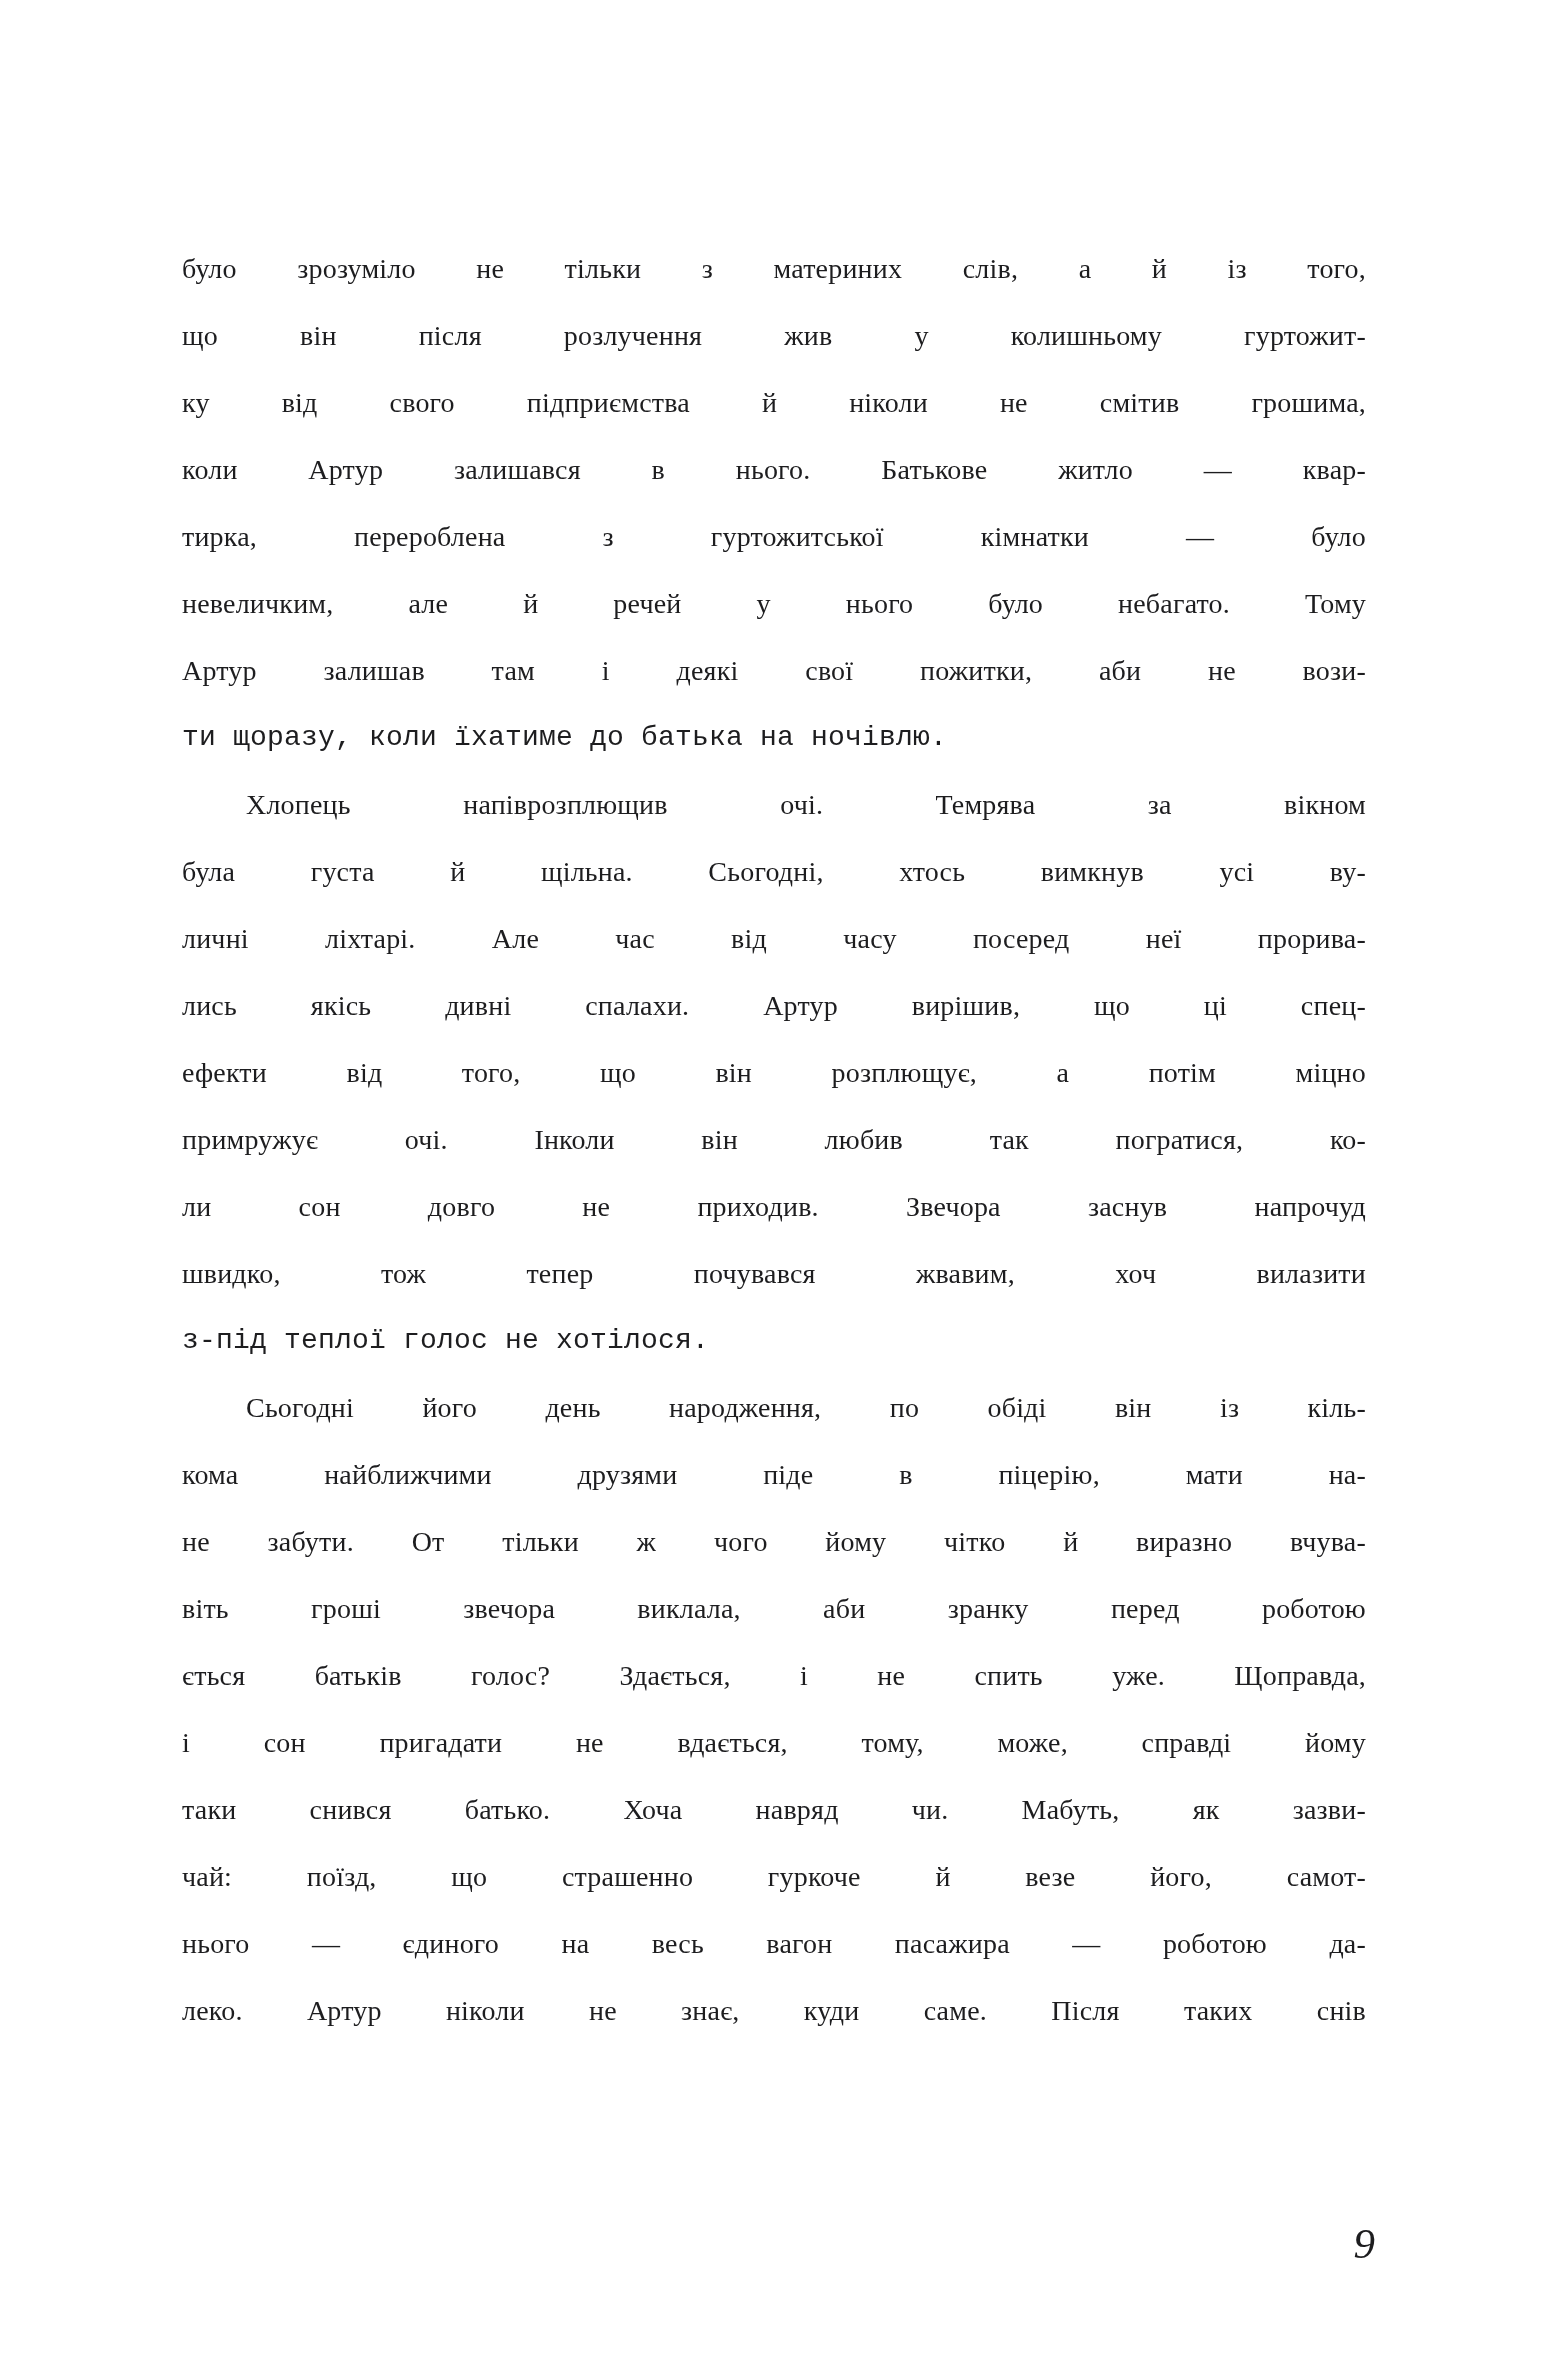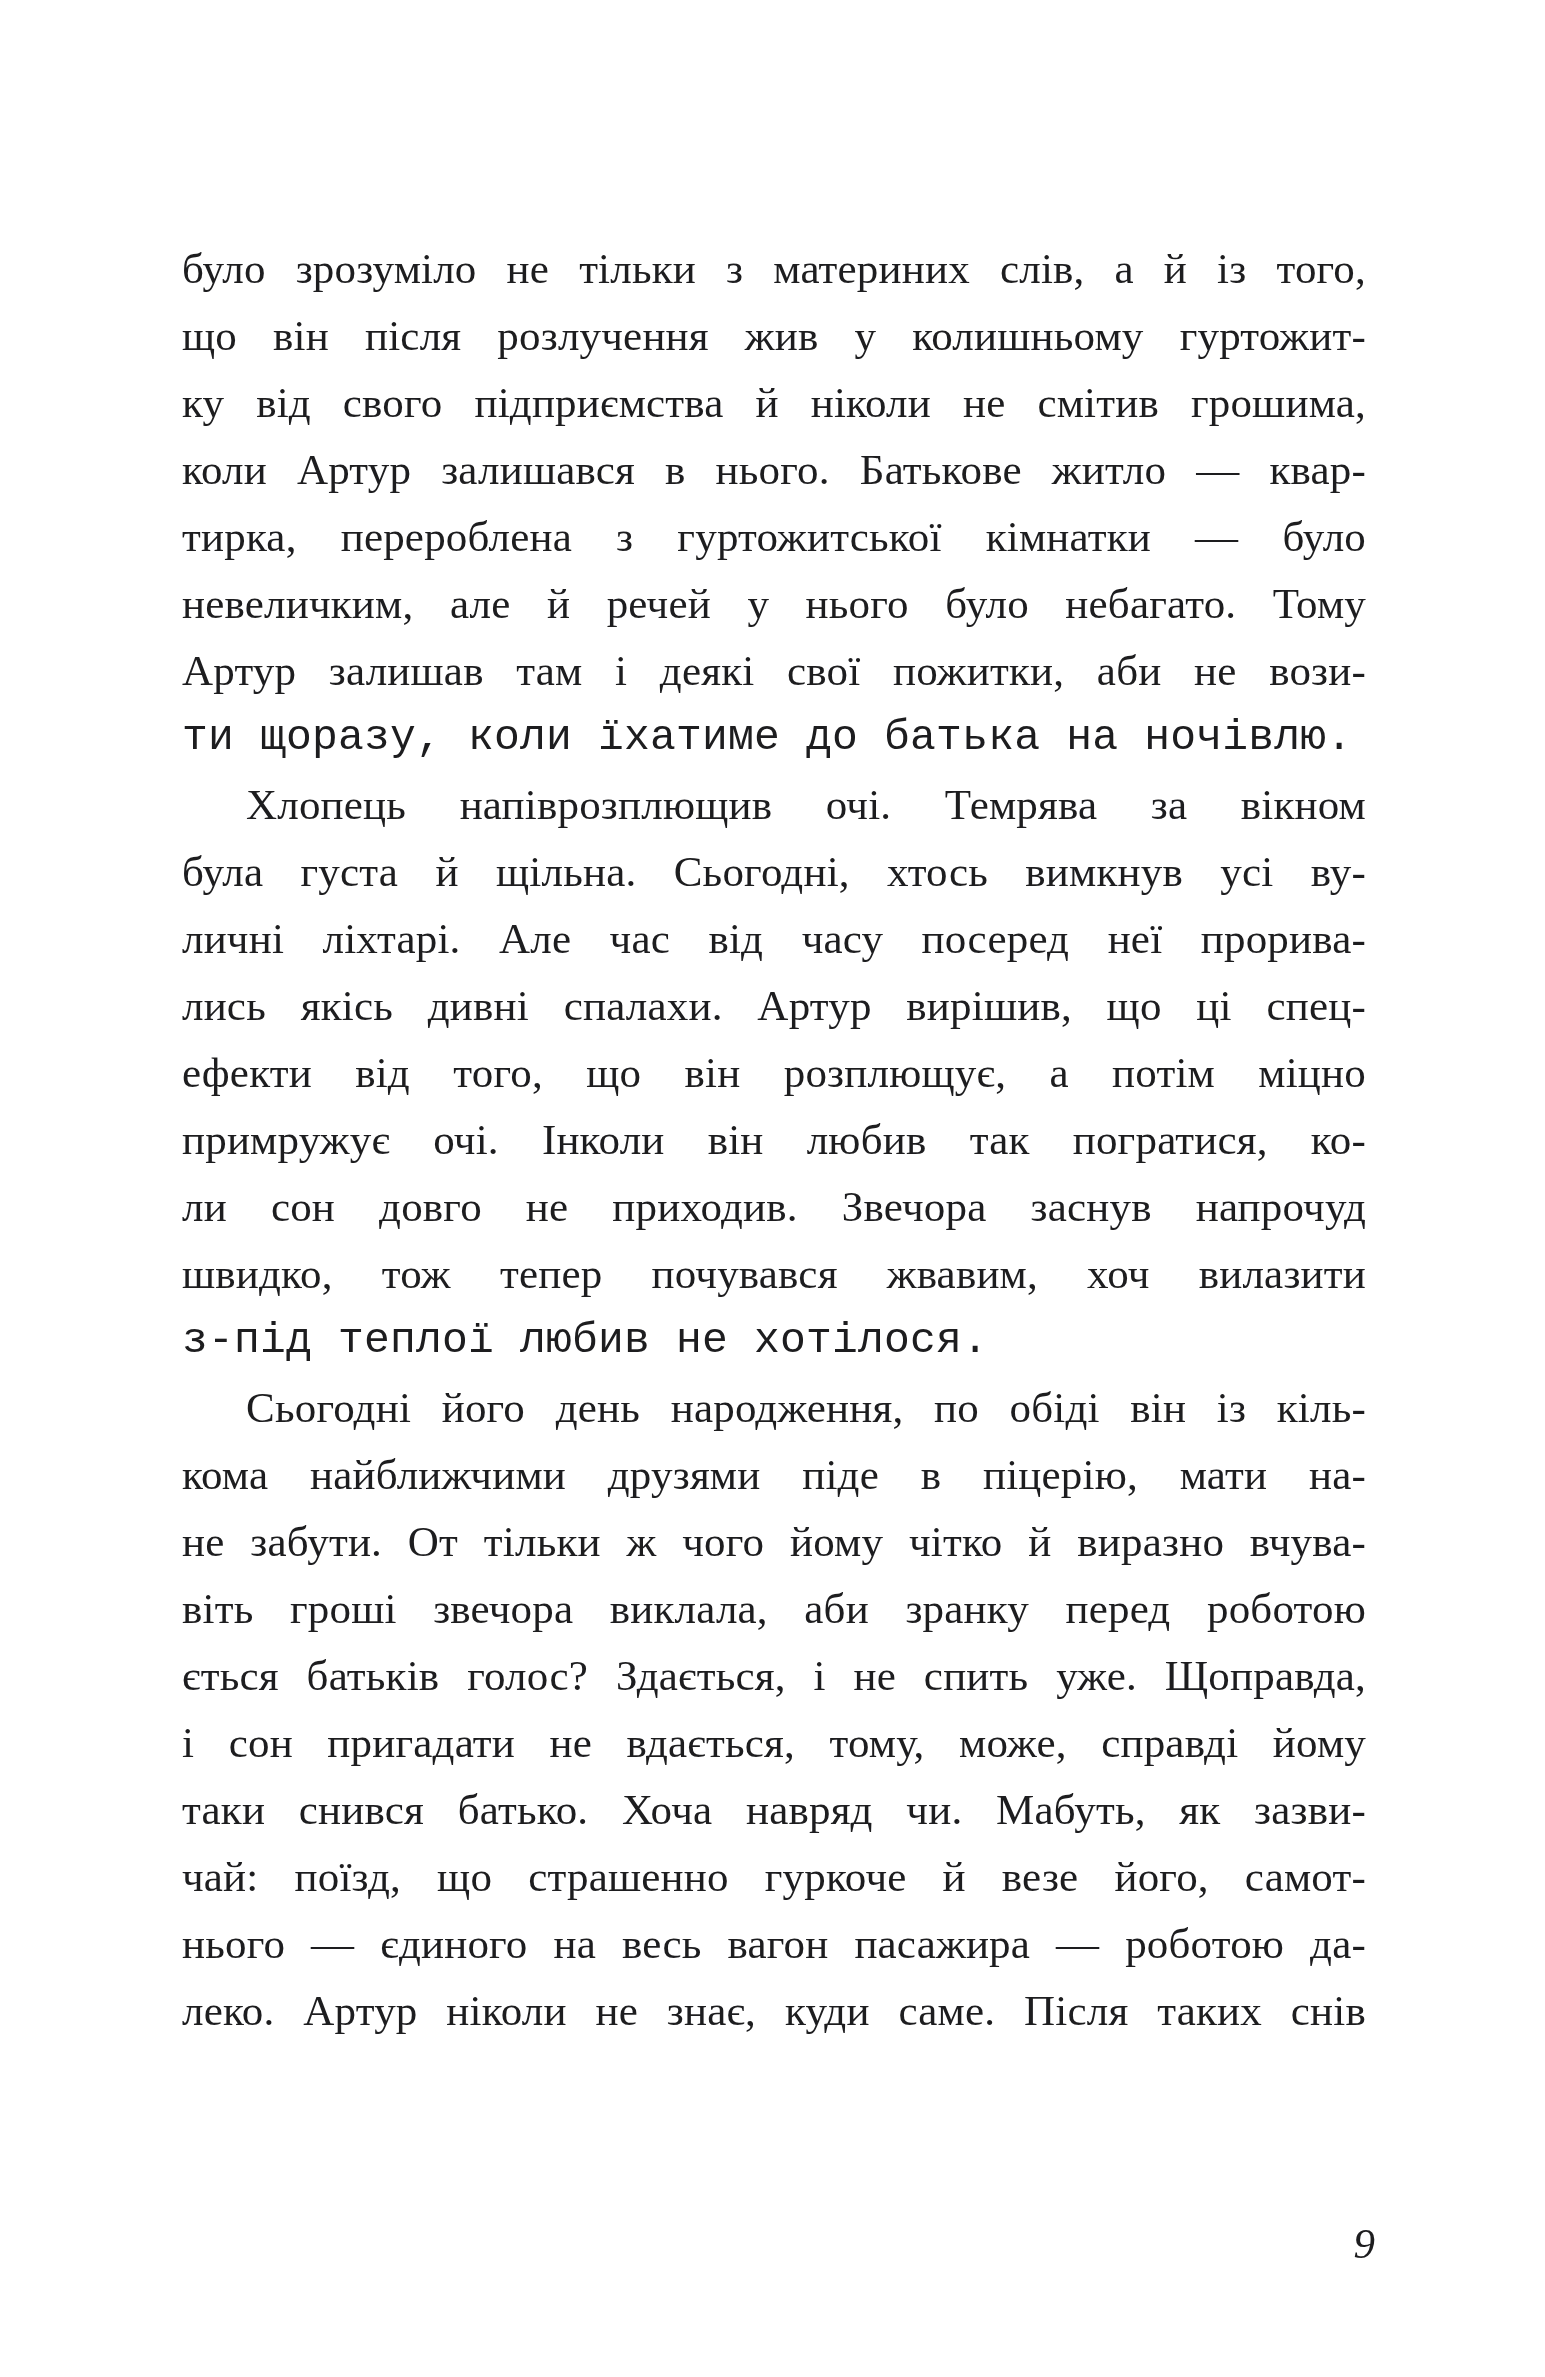--- a/index.html
+++ b/index.html
@@ -20,21 +20,21 @@
     left: 182px;
     top: 235px;
     width: 1184px;
   }
   .para {
     margin: 0;
     padding: 0;
   }
   .line {
     display: block;
-    font-size: 43px;
+    font-size: 28px;
     line-height: 67px;
     text-align: justify;
     text-align-last: justify;
     letter-spacing: 0.2px;
     white-space: nowrap; 
   }
   .line {
     white-space: normal;
   }
   .line.last {
@@ -73,21 +73,21 @@
 
     <p class="para">
       <span class="line first-indent">Хлопець напіврозплющив очі. Темрява за вікном</span>
       <span class="line">була густа й щільна. Сьогодні, хтось вимкнув усі ву-</span>
       <span class="line">личні ліхтарі. Але час від часу посеред неї прорива-</span>
       <span class="line">лись якісь дивні спалахи. Артур вирішив, що ці спец-</span>
       <span class="line">ефекти від того, що він розплющує, а потім міцно</span>
       <span class="line">примружує очі. Інколи він любив так погратися, ко-</span>
       <span class="line">ли сон довго не приходив. Звечора заснув напрочуд</span>
       <span class="line">швидко, тож тепер почувався жвавим, хоч вилазити</span>
-      <span class="line last">з-під теплої любив не хотілося.</span>
+      <span class="line last">з-під теплої голос не хотілося.</span>
     </p>
 
     <p class="para">
       <span class="line first-indent">Сьогодні його день народження, по обіді він із кіль-</span>
       <span class="line">кома найближчими друзями піде в піцерію, мати на-</span>
       <span class="line">не забути. От тільки ж чого йому чітко й виразно вчува-</span>
       <span class="line">віть гроші звечора виклала, аби зранку перед роботою</span>
       <span class="line">ється батьків голос? Здається, і не спить уже. Щоправда,</span>
       <span class="line">і сон пригадати не вдається, тому, може, справді йому</span>
       <span class="line">таки снився батько. Хоча навряд чи. Мабуть, як зазви-</span>

